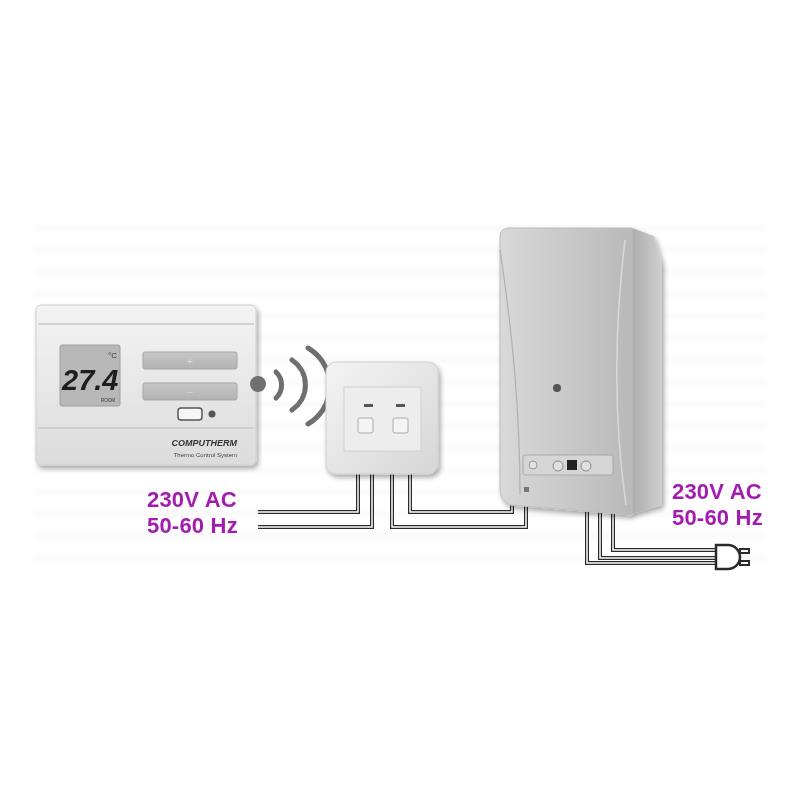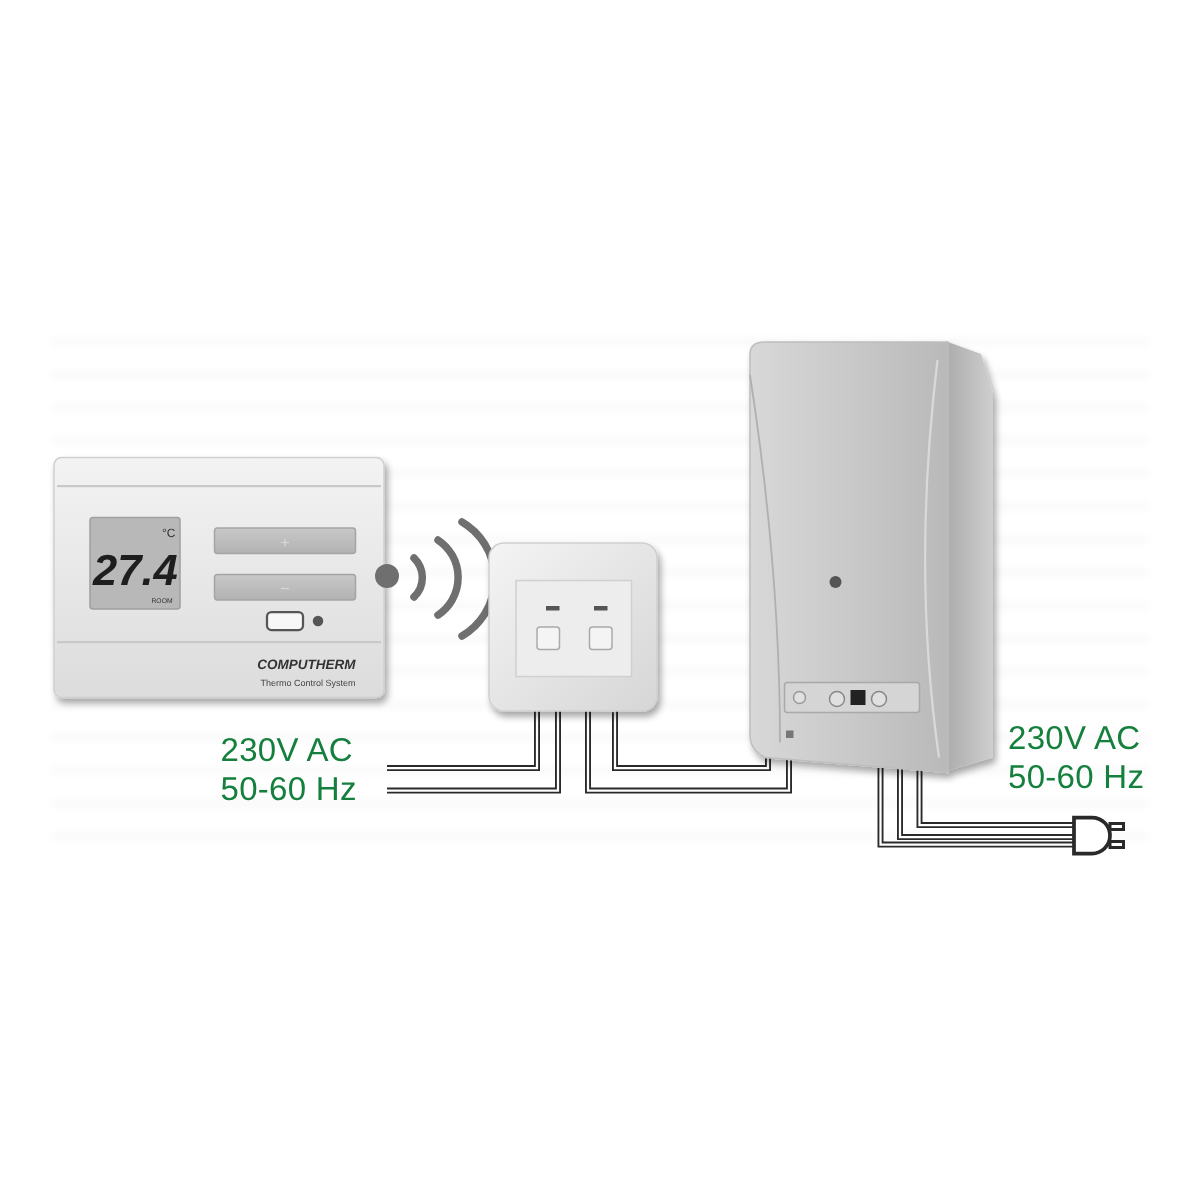--- a/index.html
+++ b/index.html
@@ -2,21 +2,21 @@
 <html><head>
 <meta charset="utf-8">
 <style>
   html, body { margin:0; padding:0; background:#ffffff; }
   body { width:800px; height:800px; position:relative; overflow:hidden; font-family:"Liberation Sans", sans-serif; }
   #stage { position:absolute; left:0; top:0; width:800px; height:800px; }
   .ghost { position:absolute; left:35px; top:225px; width:730px; height:345px;
            background:
              repeating-linear-gradient(180deg, rgba(0,0,0,0.018) 0 6px, rgba(0,0,0,0) 6px 22px);
            filter: blur(2px); }
-  .label { position:absolute; color:#15803d; font-size:22px; line-height:26px; letter-spacing:0.2px; }
+  .label { position:absolute; color:#a21caf; font-size:22px; line-height:26px; letter-spacing:0.2px;font-weight:bold; }
   svg text { font-family:"Liberation Sans", sans-serif; }
 </style>
 </head>
 <body>
 
 <div id="stage">
   <div class="ghost"></div>
 
   <svg width="800" height="800" viewBox="0 0 800 800" style="position:absolute;left:0;top:0">
     <defs>

